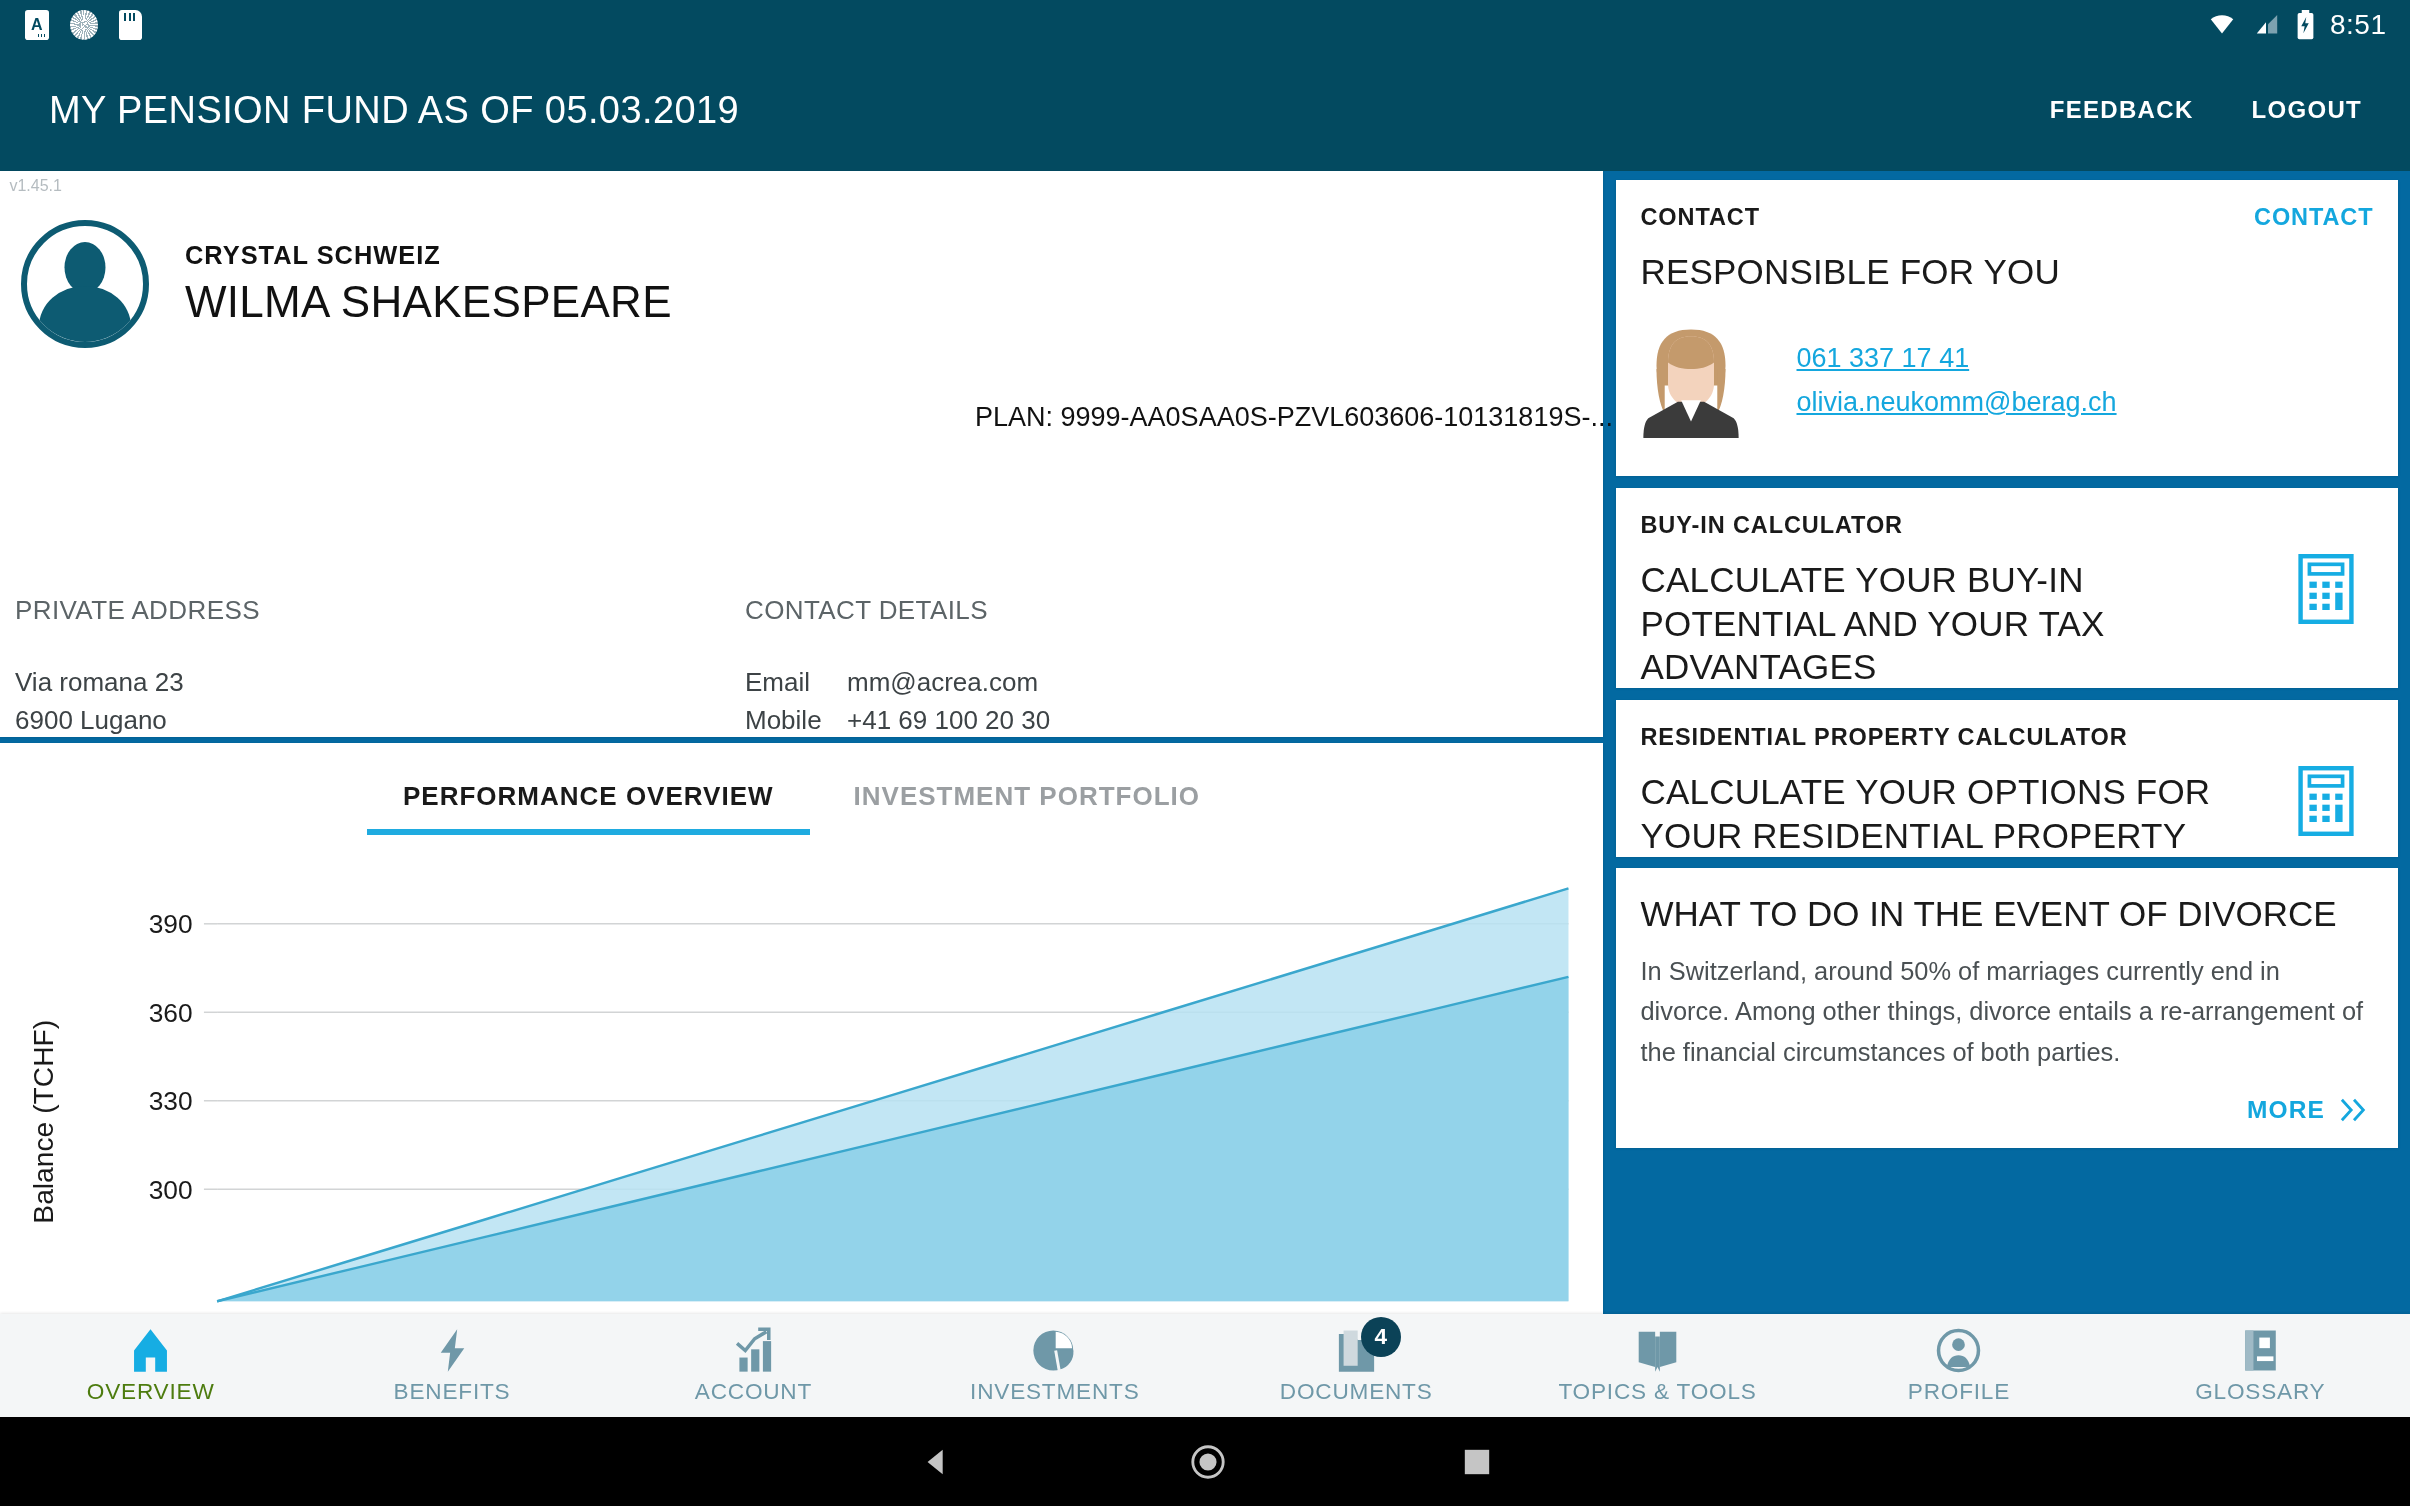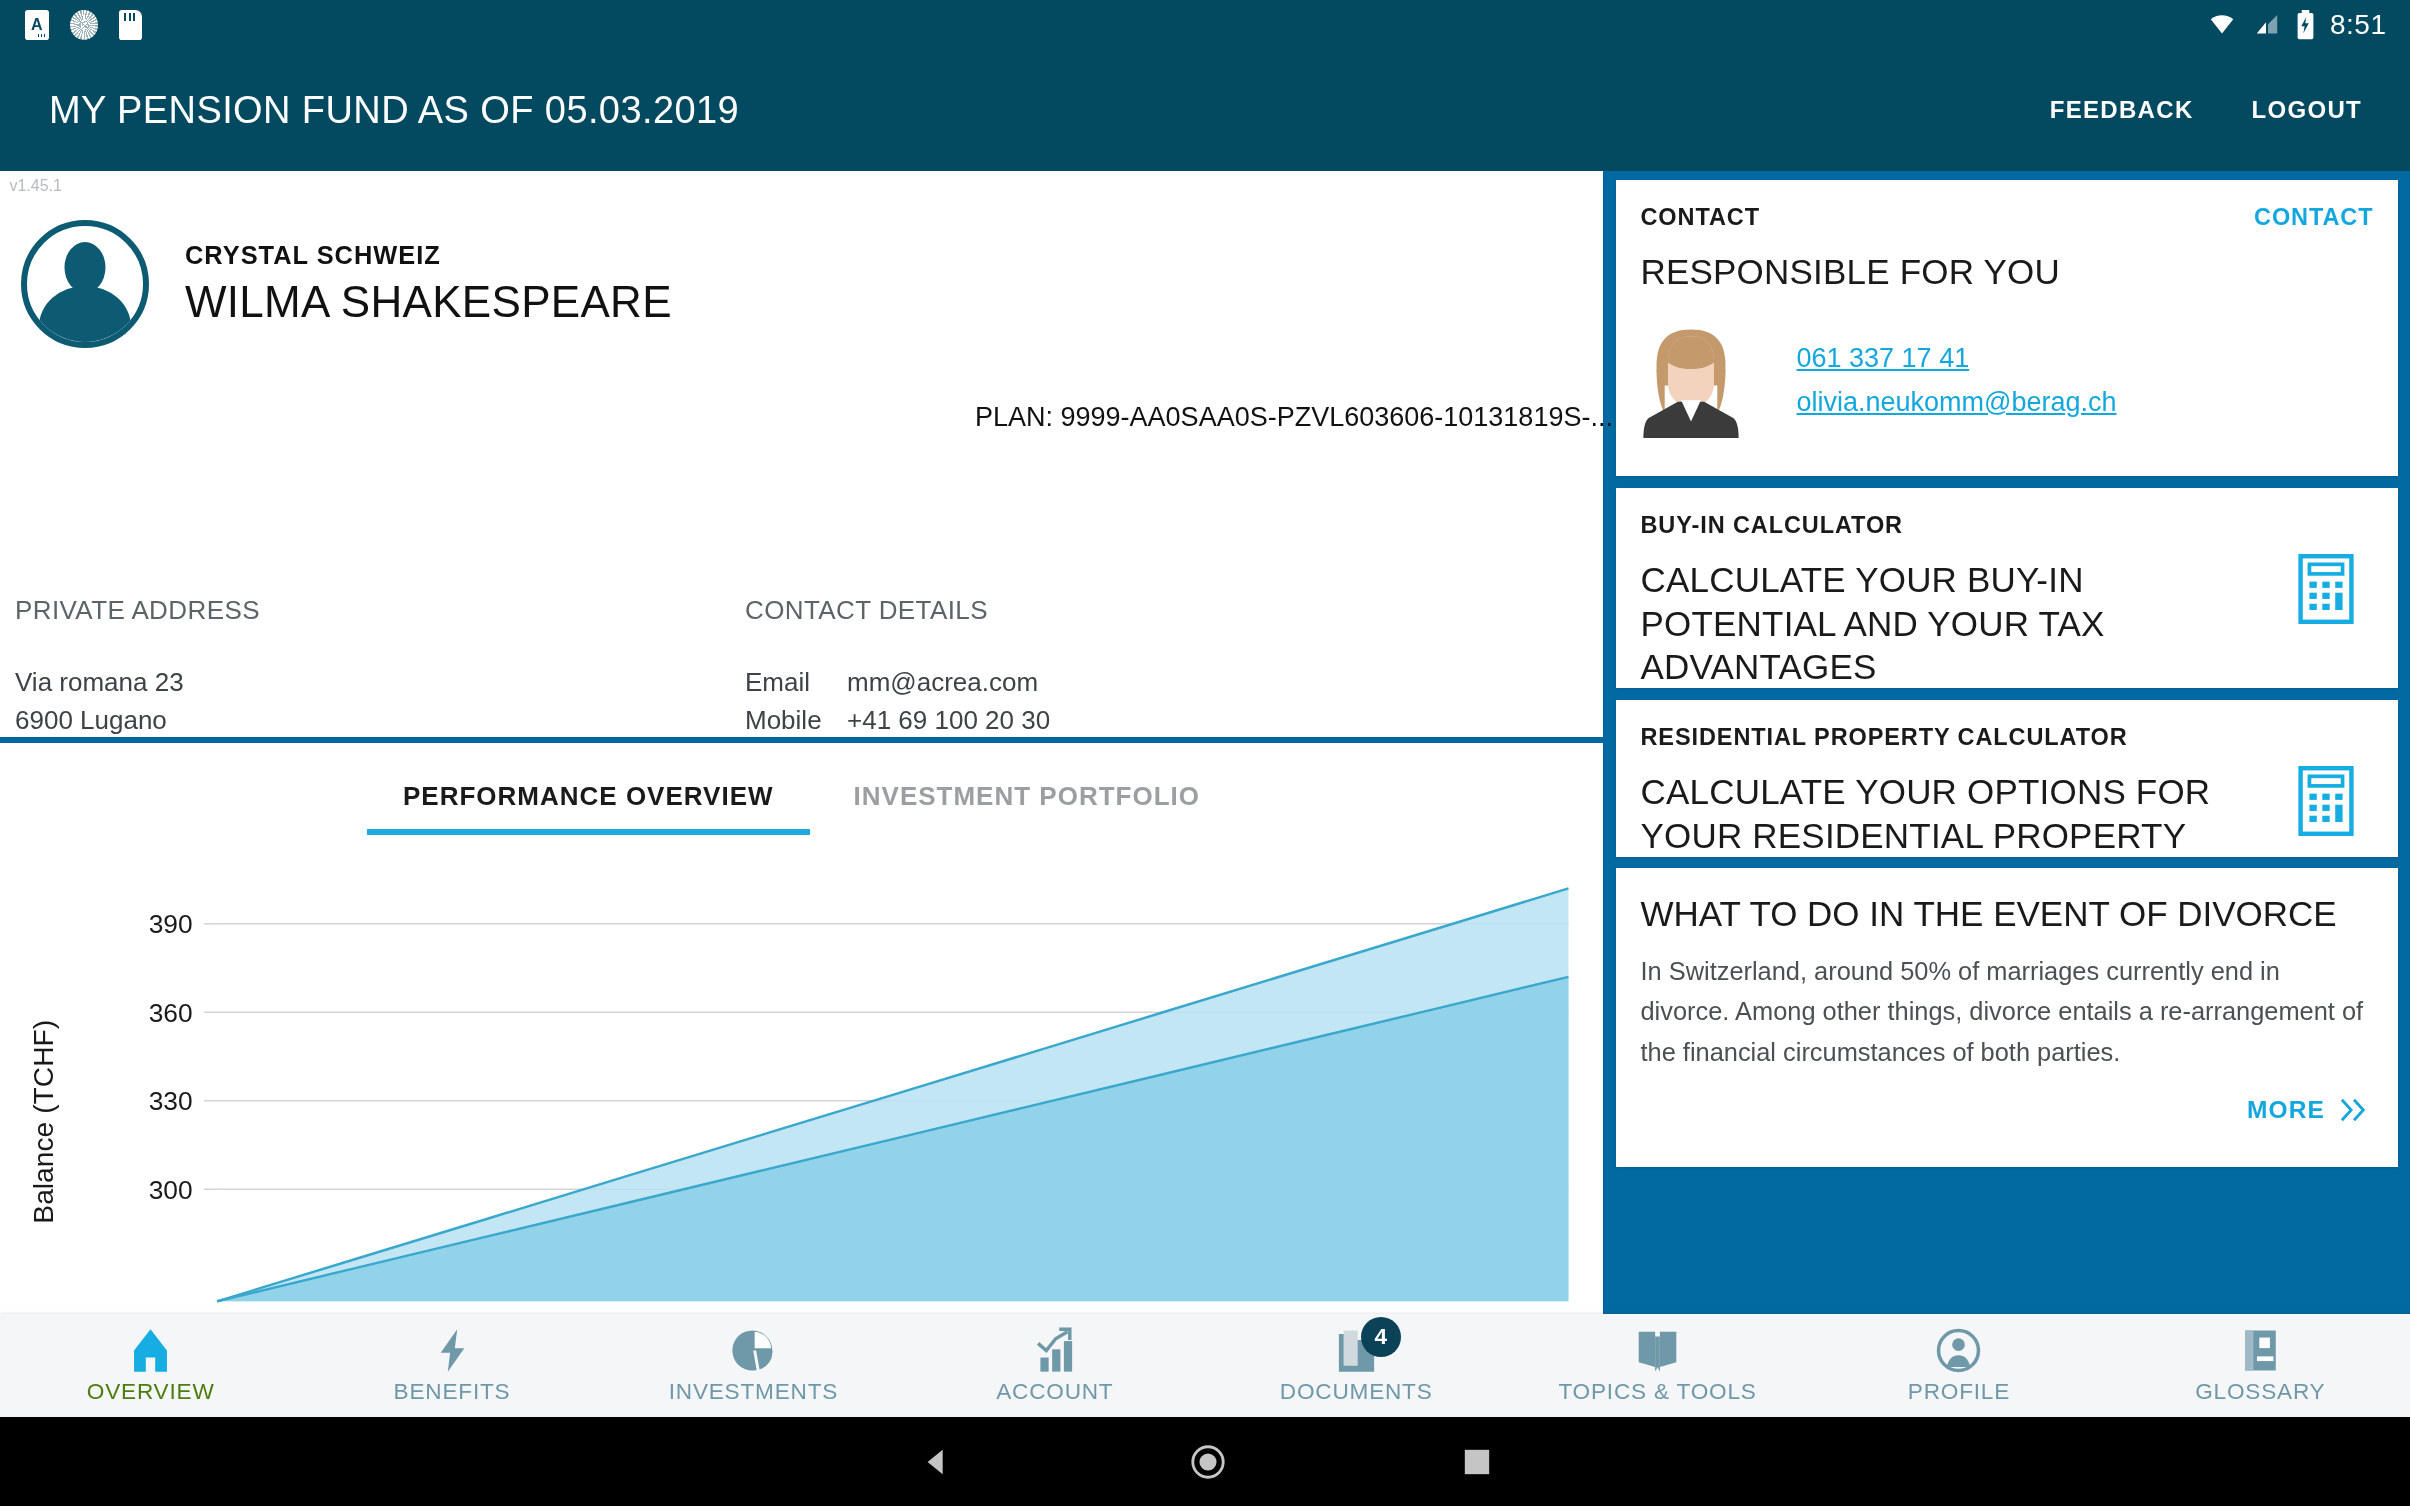--- a/index.html
+++ b/index.html
@@ -153,21 +153,21 @@
   }
   .contact-person { display: flex; align-items: center; padding: 30px 24.5px 38px 24.5px; }
   .person-photo { width: 100px; height: 115px; flex: 0 0 auto; }
   .person-links { margin-left: 56px; font-size: 27px; line-height: 1.62; }
   .person-links a { color: #14a7de; text-decoration: underline; display: block; cursor: pointer; }
 
   .calc-card { }
   .calc-icon { position: absolute; right: 43px; width: 58px; height: 70px; }
   .calc-title { padding-right: 151px; }
 
-  .divorce-card { padding-bottom: 35px; }
+  .divorce-card { padding-bottom: 16px; }
   .divorce-title { font-size: 35px; font-weight: 300; color: #1a1a1a; padding: 26px 24.5px 0 24.5px; }
   .divorce-body {
     font-size: 25.4px; color: #4a5053; line-height: 1.58; padding: 17px 28px 0 24.5px;
   }
   .more-row {
     display: flex; align-items: center; justify-content: flex-end; gap: 13px;
     padding: 24.5px 28px 7.5px 0; color: #14a7de;
   }
   .more-label { font-size: 24.5px; font-weight: bold; letter-spacing: 1.1px; cursor: pointer; }
 
@@ -417,37 +417,37 @@
 
   <div class="navitem">
     <svg class="navicon" viewBox="0 0 40 40">
       <path d="M24 2 10 22h8l-2 16 14-20h-8z" fill="#6f98a8"></path>
     </svg>
     <div class="navlabel">BENEFITS</div>
   </div>
 
   <div class="navitem">
     <svg class="navicon" viewBox="0 0 40 40">
-      <path d="M19 3a17 17 0 100 34 17 17 0 000-34z" fill="#6f98a8"></path>
-      <path d="M21 4v14h14A15 15 0 0021 4z" fill="#ffffff"></path>
-      <path d="M21 20h15a15 15 0 01-11 16z" fill="#6f98a8"></path>
-      <path d="M21 20 24 37" stroke="#f4f6f7" stroke-width="2.5" fill="none"></path>
-    </svg>
-    <div class="navlabel">INVESTMENTS</div>
-  </div>
-
-  <div class="navitem">
-    <svg class="navicon" viewBox="0 0 40 40">
       <rect x="8" y="26" width="7" height="12" fill="#6f98a8"></rect>
       <rect x="18" y="19" width="7" height="19" fill="#6f98a8"></rect>
       <rect x="28" y="12" width="7" height="26" fill="#6f98a8"></rect>
       <path d="M6 14l7 6 8-10 10-6" fill="none" stroke="#6f98a8" stroke-width="3"></path>
       <path d="M24 2h9v9" fill="none" stroke="#6f98a8" stroke-width="3"></path>
     </svg>
     <div class="navlabel">ACCOUNT</div>
+  </div>
+
+  <div class="navitem">
+    <svg class="navicon" viewBox="0 0 40 40">
+      <path d="M19 3a17 17 0 100 34 17 17 0 000-34z" fill="#6f98a8"></path>
+      <path d="M21 4v14h14A15 15 0 0021 4z" fill="#ffffff"></path>
+      <path d="M21 20h15a15 15 0 01-11 16z" fill="#6f98a8"></path>
+      <path d="M21 20 24 37" stroke="#f4f6f7" stroke-width="2.5" fill="none"></path>
+    </svg>
+    <div class="navlabel">INVESTMENTS</div>
   </div>
 
   <div class="navitem">
     <div class="navicon" style="overflow:visible;">
       <svg width="47" height="47" viewBox="0 0 40 40">
         <path d="M5 6h13l3 5h14v27H5z" fill="#6f98a8"></path>
         <rect x="9" y="3" width="12" height="30" fill="#cfd9de"></rect>
       </svg>
       <div class="badge">4</div>
     </div>

